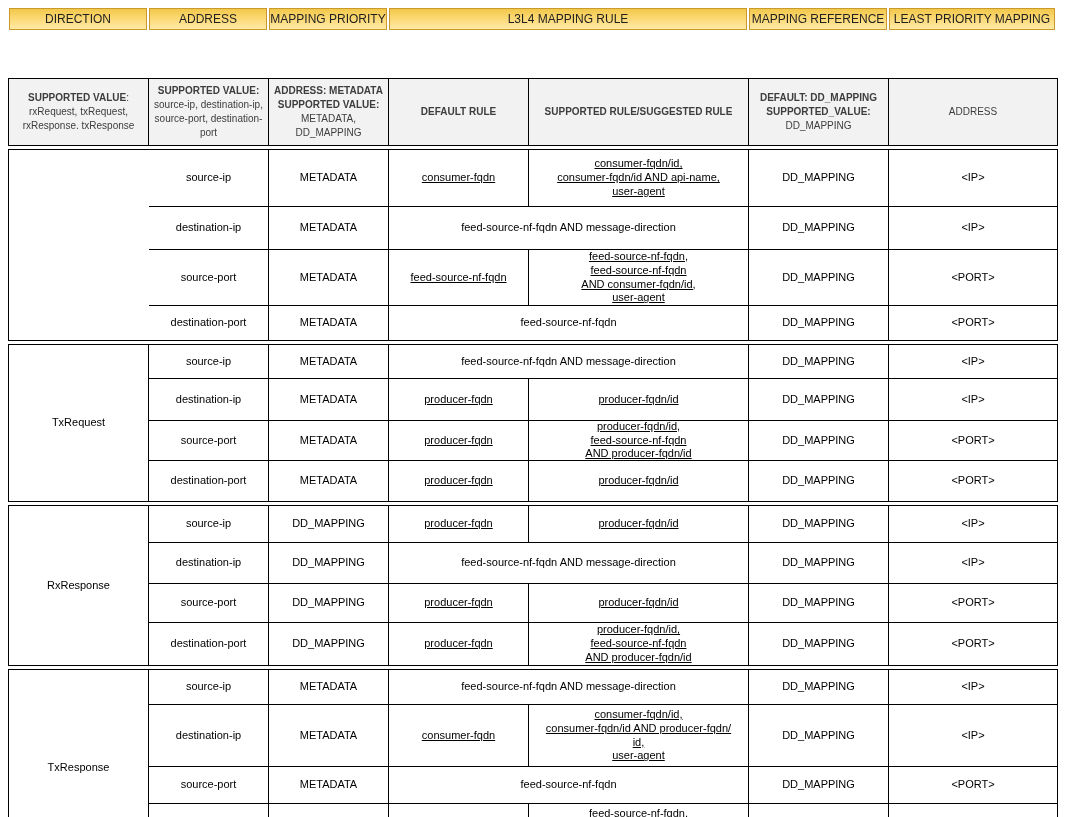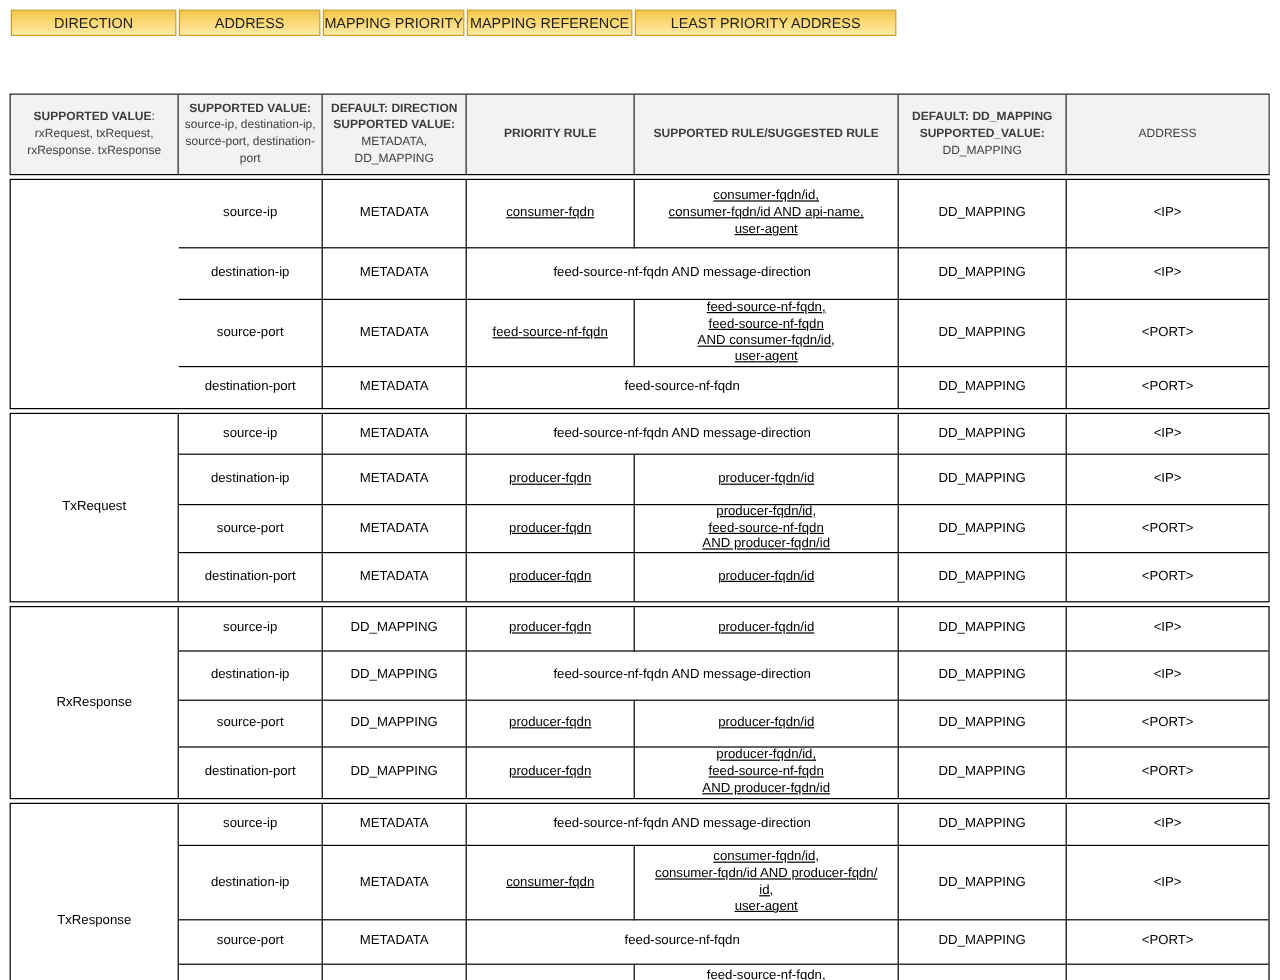--- a/index.html
+++ b/index.html
@@ -38,40 +38,41 @@
 </style>
 </head>
 <body>
 
 <div class="wrap">
 
   <div class="grid hdr1">
     <div class="ycell">DIRECTION</div>
     <div class="ycell">ADDRESS</div>
     <div class="ycell">MAPPING PRIORITY</div>
+    <div class="ycell span45">L3L4 MAPPING RULE</div>
     <div class="ycell">MAPPING REFERENCE</div>
-    <div class="ycell">LEAST PRIORITY ADDRESS</div>
+    <div class="ycell">LEAST PRIORITY MAPPING</div>
   </div>
 
   <div class="grid box hdr2" style="grid-template-rows:66px;margin-top:48px;">
     <div class="cell">
       <div class="inlinewrap"><span class="b">SUPPORTED VALUE</span><span class="pre">:
 rxRequest, txRequest,
 rxResponse. txResponse</span></div>
     </div>
     <div class="cell">
       <div class="inlinewrap"><span class="b">SUPPORTED VALUE:</span><span> source-ip, destination-ip, source-port, destination-port</span></div>
     </div>
     <div class="cell">
-      <div class="b">DEFAULT: DIRECTION</div>
+      <div class="b">ADDRESS: METADATA</div>
       <div class="b">SUPPORTED VALUE:</div>
       <div class="pre">METADATA,
 DD_MAPPING</div>
     </div>
-    <div class="cell b">PRIORITY RULE</div>
+    <div class="cell b">DEFAULT RULE</div>
     <div class="cell b">SUPPORTED RULE/SUGGESTED RULE</div>
     <div class="cell">
       <div class="b">DEFAULT: DD_MAPPING</div>
       <div class="b">SUPPORTED_VALUE:</div>
       <div class="pre">DD_MAPPING</div>
     </div>
     <div class="cell lastcol">ADDRESS</div>
   </div>
 
   <div class="grid box" style="grid-template-rows:57px 43px 56px 34px;">

